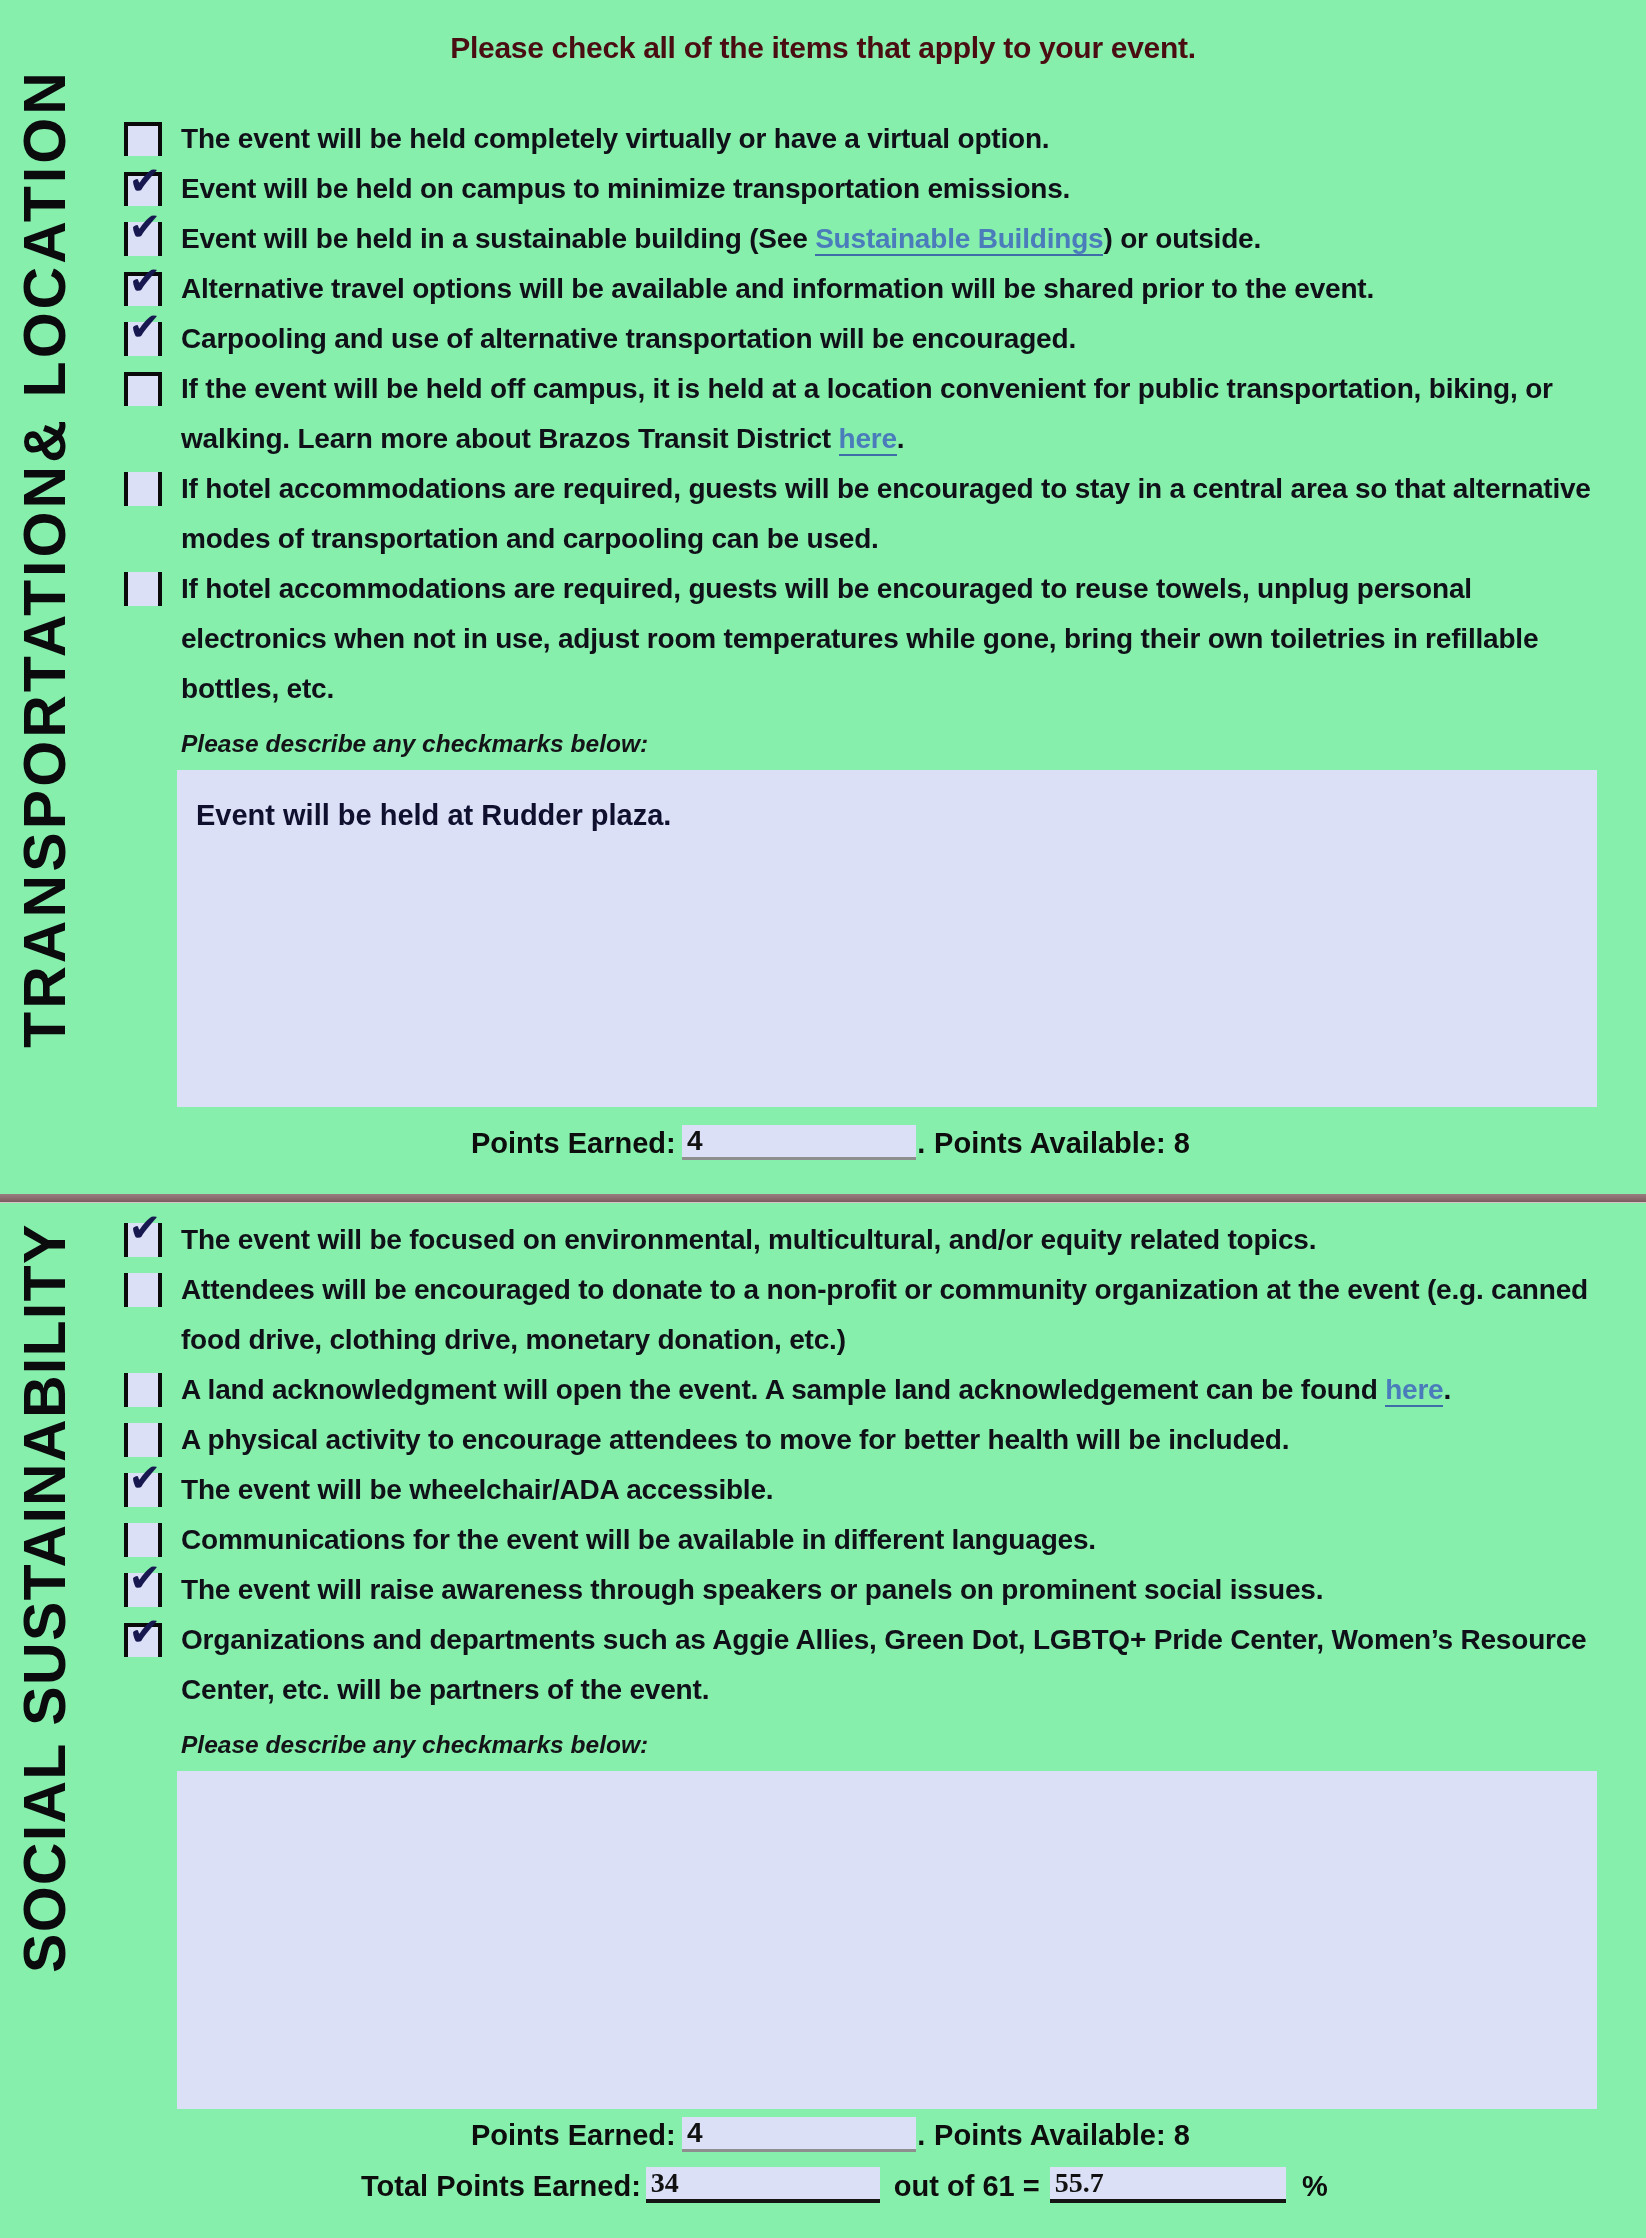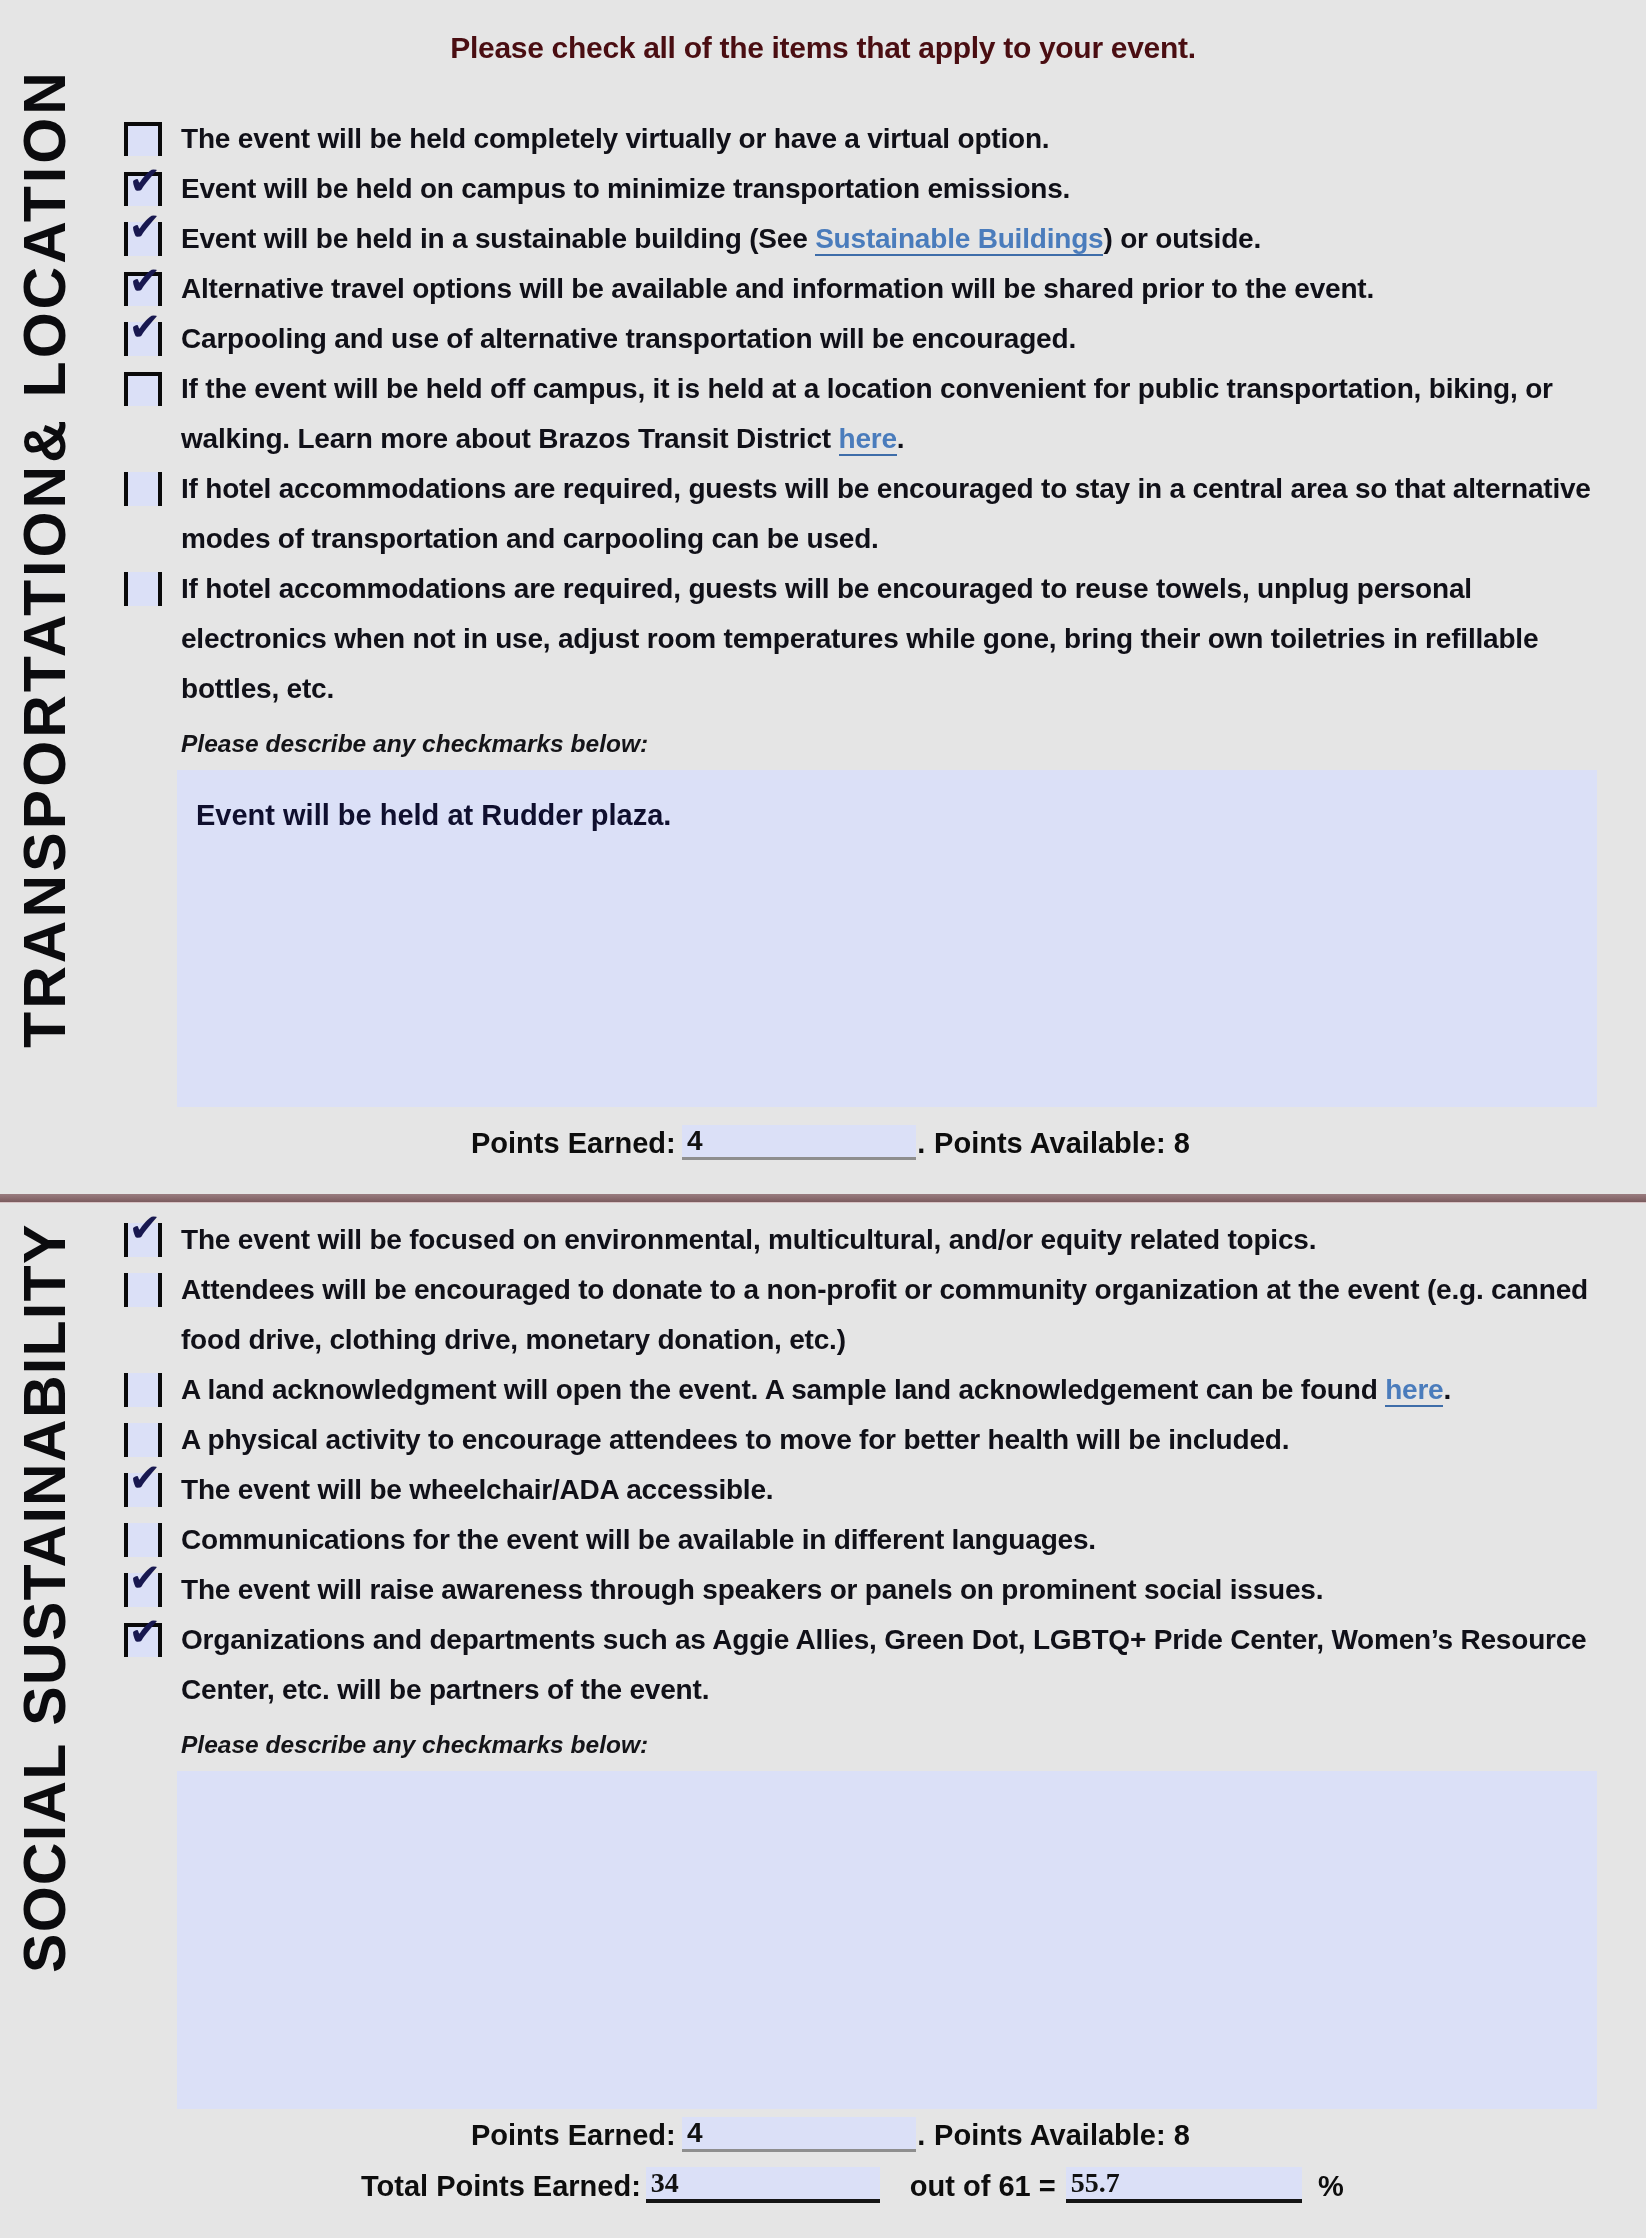--- a/index.html
+++ b/index.html
@@ -1,17 +1,17 @@
 <!DOCTYPE html>
 <html style="font-size:10px"><head>
 <meta charset="utf-8">
 <style>
   html,body { margin:0; padding:0; background:#ffffff; }
   .page {
-    position:relative; width:1646px; height:2239px; background:#e5e5e5;
+    position:relative; width:1646px; height:2239px; background:#86efac;
     font-family:"Liberation Sans", sans-serif; overflow:hidden;
   }
   .instruction {
     position:absolute; top:31px; left:0; width:100%; text-align:center;
     font-size:30px; font-weight:bold; color:#4a0e12; letter-spacing:-0.3px;
   }
   .vlabel {
     position:absolute; transform-origin:0 0; transform:rotate(-90deg);
     white-space:nowrap; font-weight:bold; color:#0b0b0e; font-size:59px; line-height:1.05;
   }
@@ -66,21 +66,21 @@
     position:absolute; left:361px; top:2167px; display:flex; align-items:flex-end;
     font-size:29px; font-weight:bold; color:#0d0d0d; line-height:1.15;
   }
   .tfield {
     width:234px; height:36px; margin-left:5px; background:#dbe0f7;
     border-bottom:4.4px solid #151515; box-sizing:border-box;
     display:flex; align-items:flex-end; padding-left:5px;
     font-size:28px; font-weight:bold; color:#111111;font-family:Liberation Serif, serif;
   }
   .tfield.pctf { width:236px; margin-left:10px; }
-  .outof { margin-left:30px; }
+  .outof { margin-left:14px; }
   .pctsign { margin-left:16.3px; }
 
   .divider {
     position:absolute; top:1194px; left:0; width:1646px; height:7.5px;
     background:linear-gradient(180deg,#9a7d80 0%, #8a6b6e 55%, #7a5b5e 100%);
     border-bottom:1.9px solid #d8c3c5;
   }
 </style>
 </head>
 <body>

